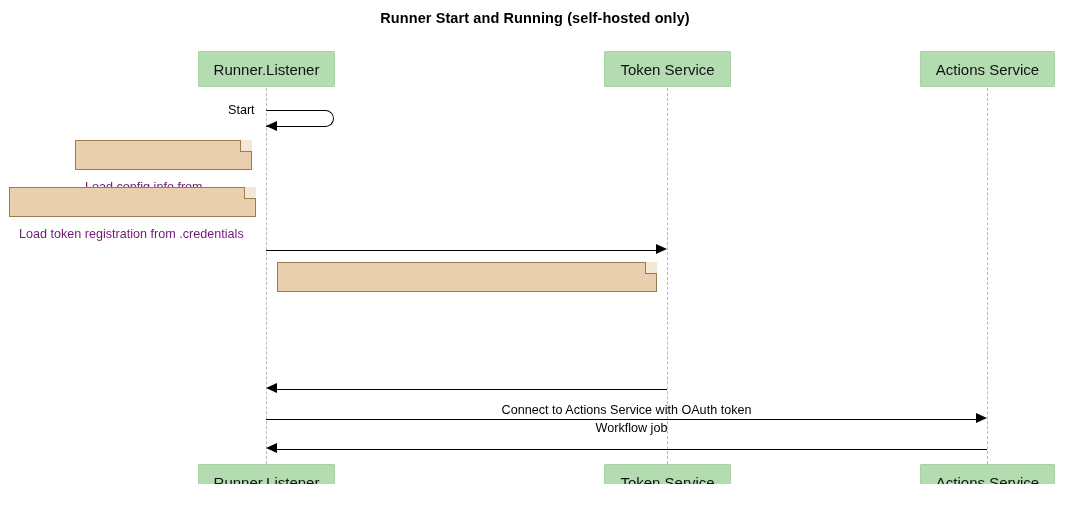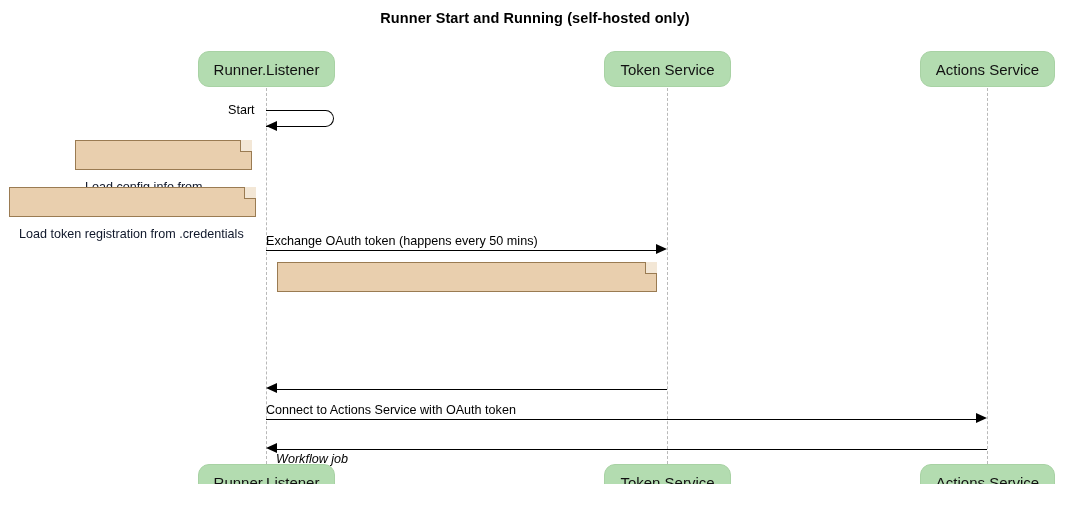--- a/index.html
+++ b/index.html
@@ -40,38 +40,38 @@
     height: 376px;
     border-left: 1.3px dashed #b9b9b9;
   }
 
   
   .participant {
     position: absolute;
     height: 36px;
     background: #b3dcb0;
     border: 1px solid #a8d2a4;
-    border-radius: 11px;
+    border-radius: 1px;
     display: flex;
     align-items: center;
     justify-content: center;
     font-size: 15px;
     color: #111111;
     box-sizing: border-box;
     white-space: nowrap;
   }
 
   
   .note {
     position: absolute;
     background: #e9cfae;
     border: 1px solid #9a7b52;
     box-sizing: border-box;
     font-size: 12.6px;
-    color: #0f172a;
+    color: #701a75;
     padding: 6px 10px 2px 9px;
     line-height: 16px;
     white-space: pre-line;
   }
   .note .fold {
     position: absolute;
     top: -1px;
     right: -1px;
     width: 11px;
     height: 11px;
@@ -97,20 +97,21 @@
     border-left: 11px solid #000000;
   }
   .arrow-head.left {
     border-right: 11px solid #000000;
   }
   .msg-label {
     position: absolute;
     font-size: 12.6px;
     color: #000000;
     white-space: nowrap;
+    text-align: center;
   }
 
   
   .self-loop {
     position: absolute;
     box-sizing: border-box;
     border: 1.4px solid #000000;
     border-left: none;
     border-top-right-radius: 12px;
     border-bottom-right-radius: 12px;
@@ -145,37 +146,36 @@
   <div class="note" style="left:75px; top:140px; width:177px; height:30px;">
     <span class="fold"></span>
     <span>Load config info from .runner</span>
   </div>
 
   <div class="note" style="left:9px; top:187px; width:247px; height:30px;">
     <span class="fold"></span>
     <span>Load token registration from .credentials</span>
   </div>
 
-  <div class="msg-label" style="left:266px; top:234px; width:401px;">Exchange OAuth token (happens every 50 mins)</div>
   <div class="msg-line" style="left:266px; top:250px; width:391px;"></div>
   <div class="arrow-head right" style="left:656px; top:244px;"></div>
 
   <div class="note" style="left:277px; top:262px; width:380px; height:30px;">
     <span class="fold"></span>
   </div>
 
 
   <div class="msg-line" style="left:276px; top:389px; width:391px;"></div>
   <div class="arrow-head left" style="left:266px; top:383px;"></div>
 
   <div class="msg-label" style="left:266px; top:403px; width:721px;">Connect to Actions Service with OAuth token</div>
   <div class="msg-line" style="left:266px; top:419px; width:711px;"></div>
   <div class="arrow-head right" style="left:976px; top:413px;"></div>
 
-  <div class="msg-label" style="left:276px; top:452px; width:711px;font-style:italic;">Workflow job</div>
+  <div class="msg-label" style="left:276px; top:421px; width:711px;">Workflow job</div>
   <div class="msg-line" style="left:276px; top:449px; width:711px;"></div>
   <div class="arrow-head left" style="left:266px; top:443px;"></div>
 
   <div class="participant" style="left:198px; top:464px; width:137px;">
     <span>Runner.Listener</span>
   </div>
   <div class="participant" style="left:604px; top:464px; width:127px;">
     <span>Token Service</span>
   </div>
   <div class="participant" style="left:920px; top:464px; width:135px;">

